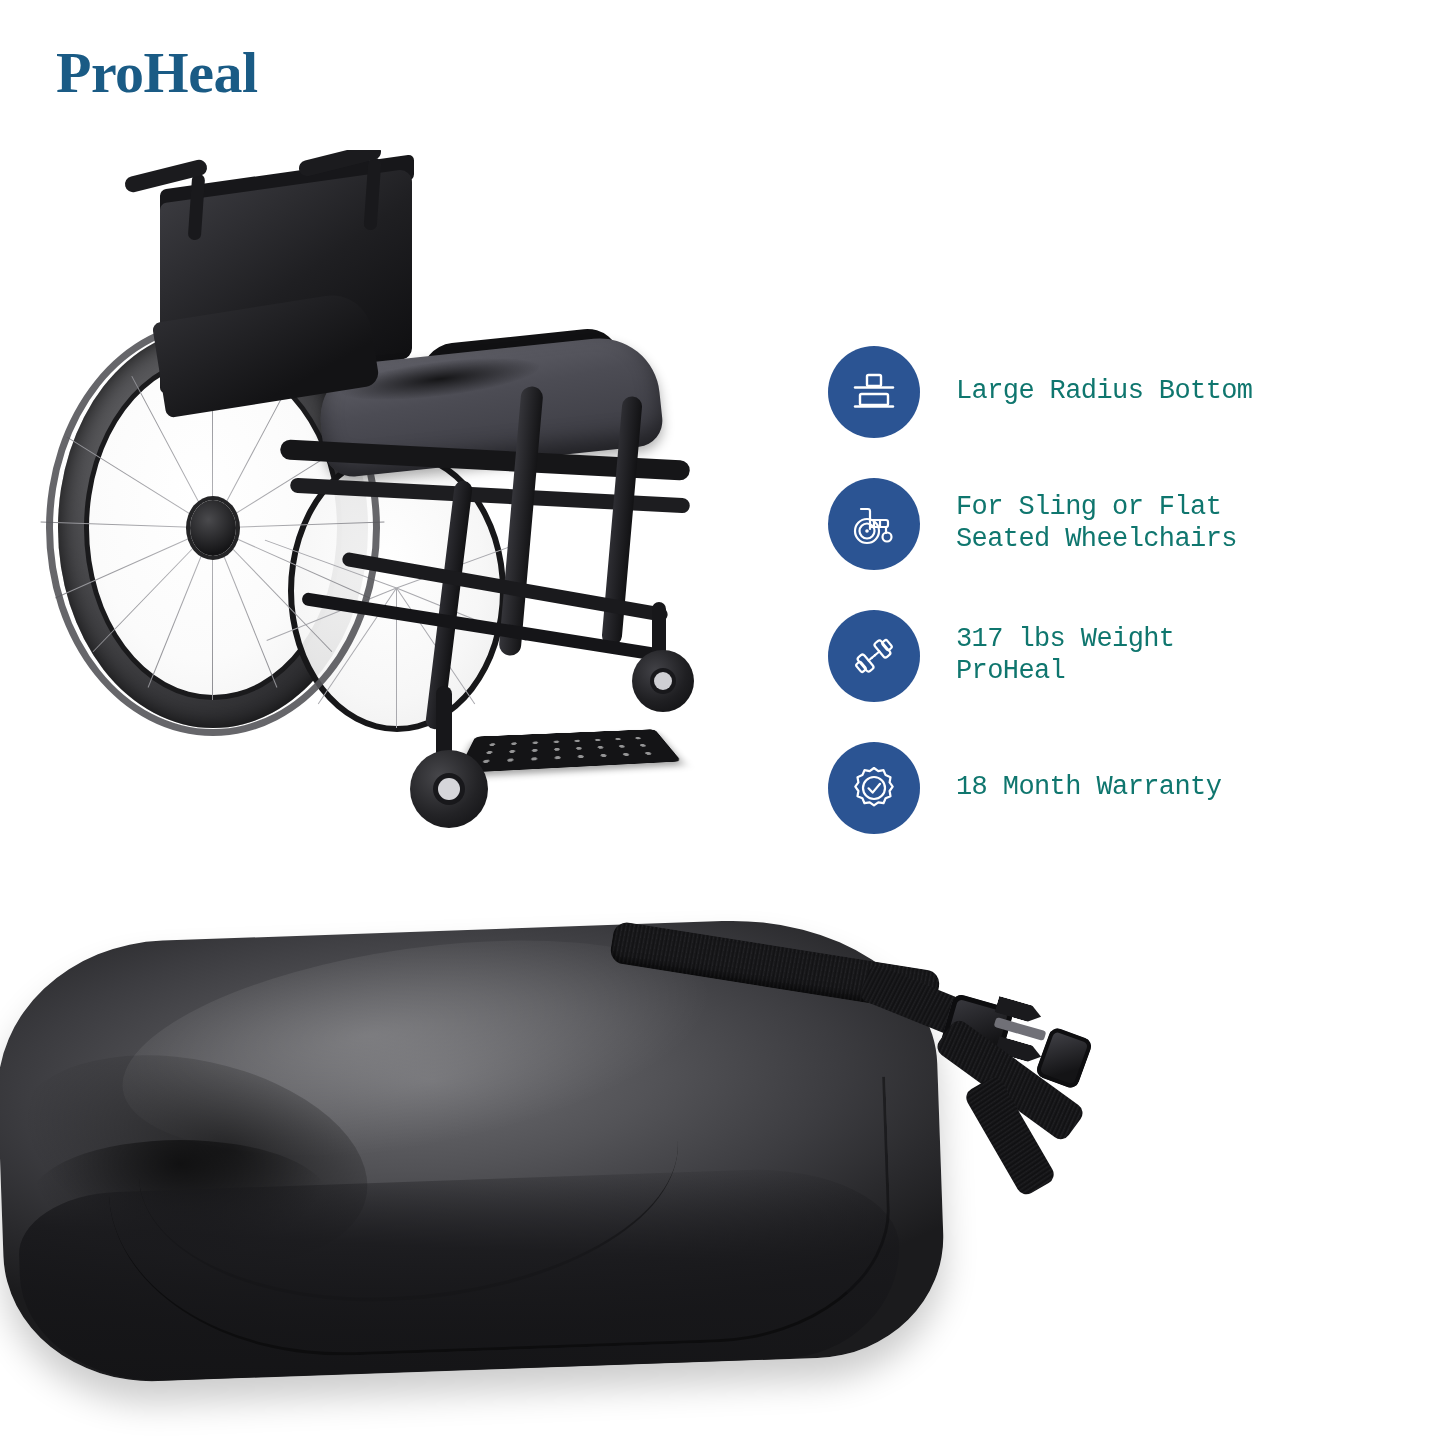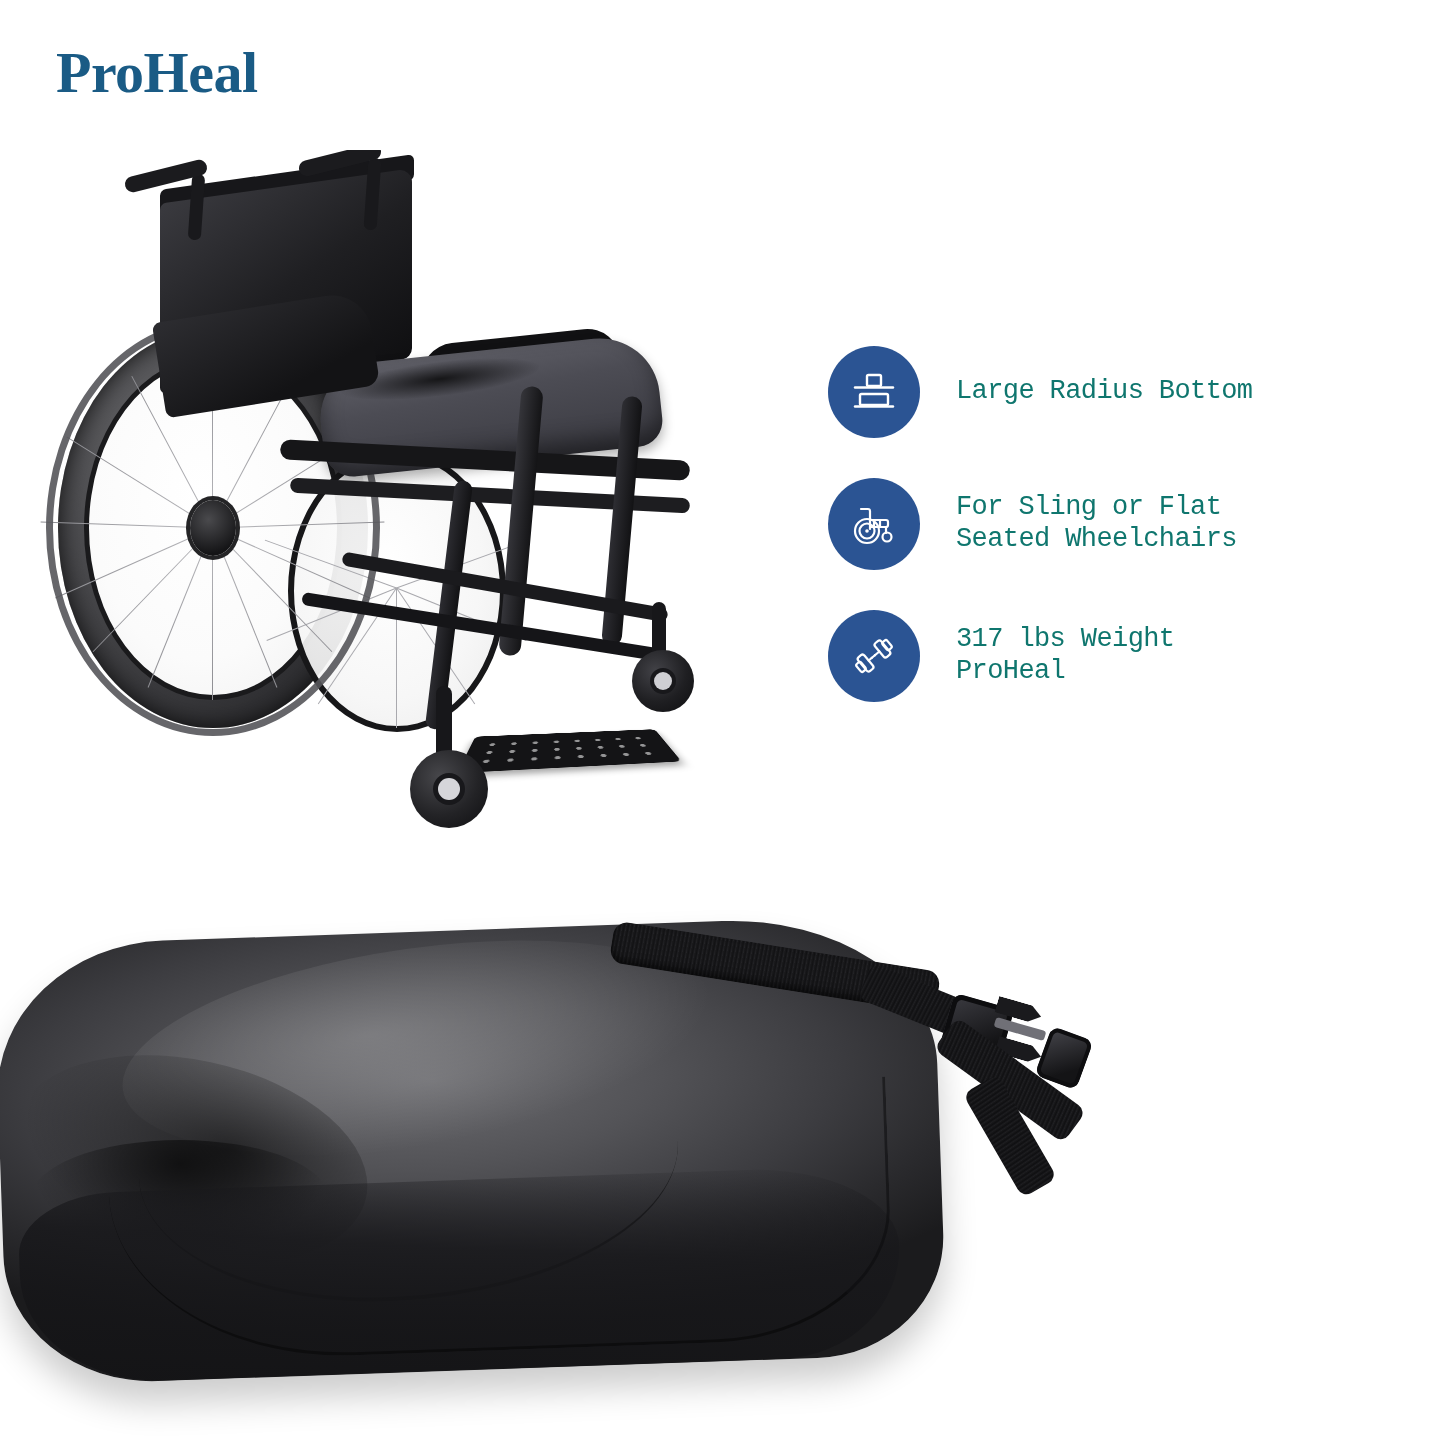--- a/index.html
+++ b/index.html
@@ -527,20 +527,32 @@
             <line x1="29" y1="28" x2="29.3" y2="28"></line>
           </g>
         </svg>
       </div>
       <div class="feature-label">
         <span class="fl-line">317 lbs Weight</span>
         <span class="fl-line">ProHeal</span>
       </div>
     </div>
 
+    <div class="feature-row">
+      <div class="feature-icon">
+        <svg width="56" height="56" viewBox="0 0 56 56" fill="none" stroke="#ffffff" stroke-width="2.2" stroke-linecap="round" stroke-linejoin="round">
+          <path d="M28 8 l4.3 3.1 5.2 -0.9 2.1 4.9 4.9 2.1 -0.9 5.2 3.1 4.3 -3.1 4.3 0.9 5.2 -4.9 2.1 -2.1 4.9 -5.2 -0.9 -4.3 3.1 -4.3 -3.1 -5.2 0.9 -2.1 -4.9 -4.9 -2.1 0.9 -5.2 -3.1 -4.3 3.1 -4.3 -0.9 -5.2 4.9 -2.1 2.1 -4.9 5.2 0.9 Z"></path>
+          <circle cx="28" cy="28" r="11"></circle>
+          <polyline points="22.5,28.3 26.6,32.6 34,23.8"></polyline>
+        </svg>
+      </div>
+      <div class="feature-label">
+        <span class="fl-line">18 Month Warranty</span>
+      </div>
+    </div>
 
   </div>
 
   <div class="cushion-photo">
     <div class="cu-part cu-body"></div>
     <div class="cu-part cu-top-sheen"></div>
     <div class="cu-part cu-contour-l"></div>
     <div class="cu-part cu-contour-valley"></div>
     <div class="cu-part cu-notch-shadow"></div>
     <div class="cu-part cu-front-face"></div>

